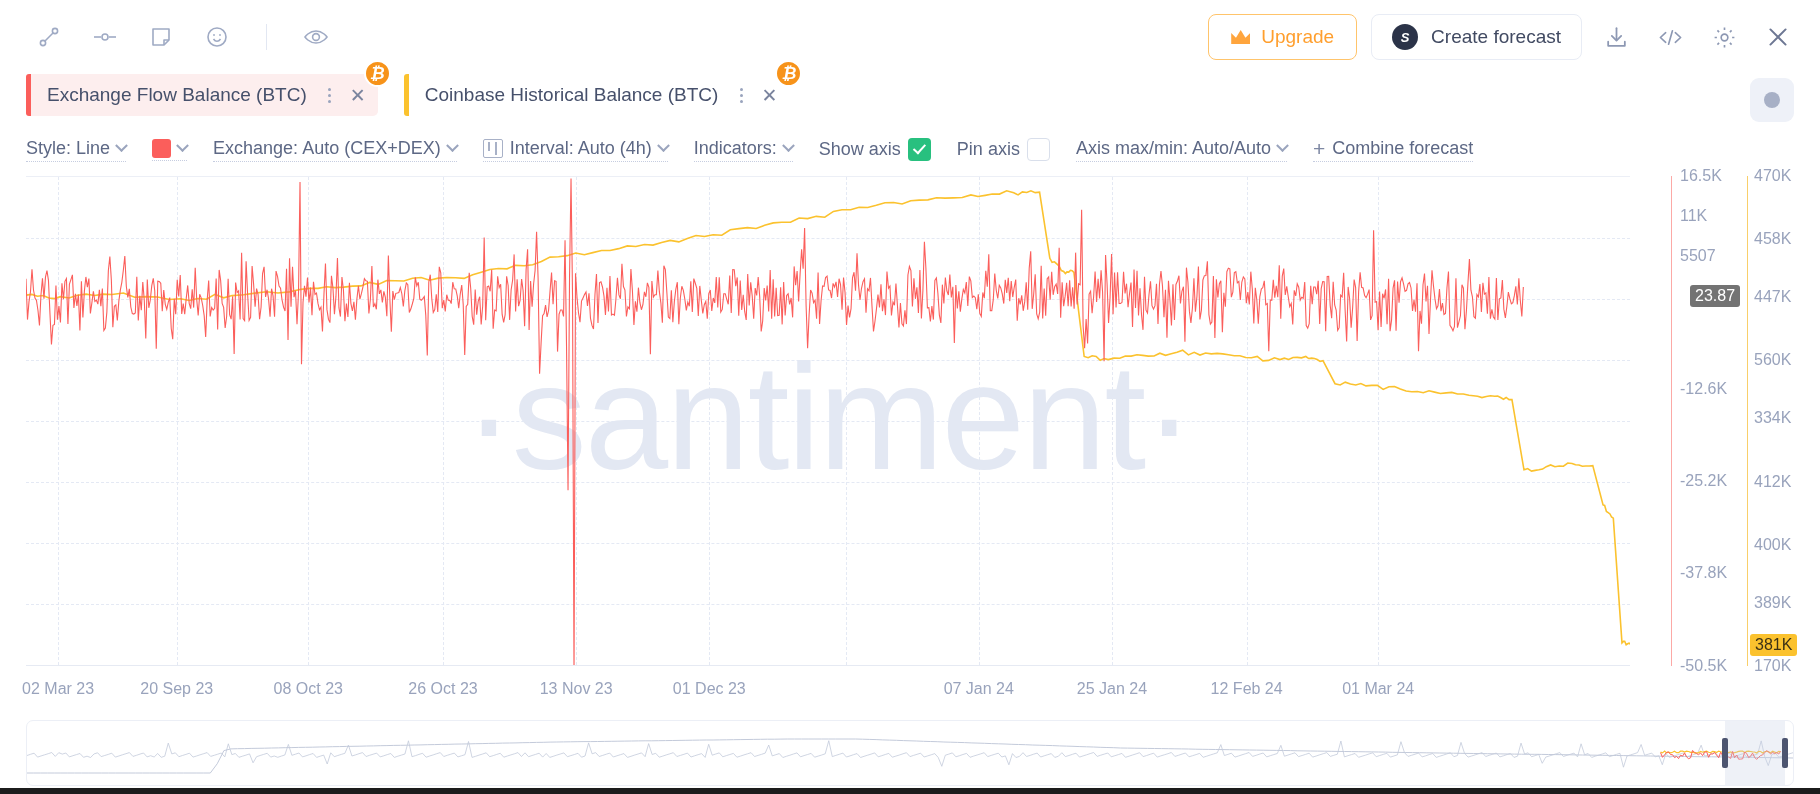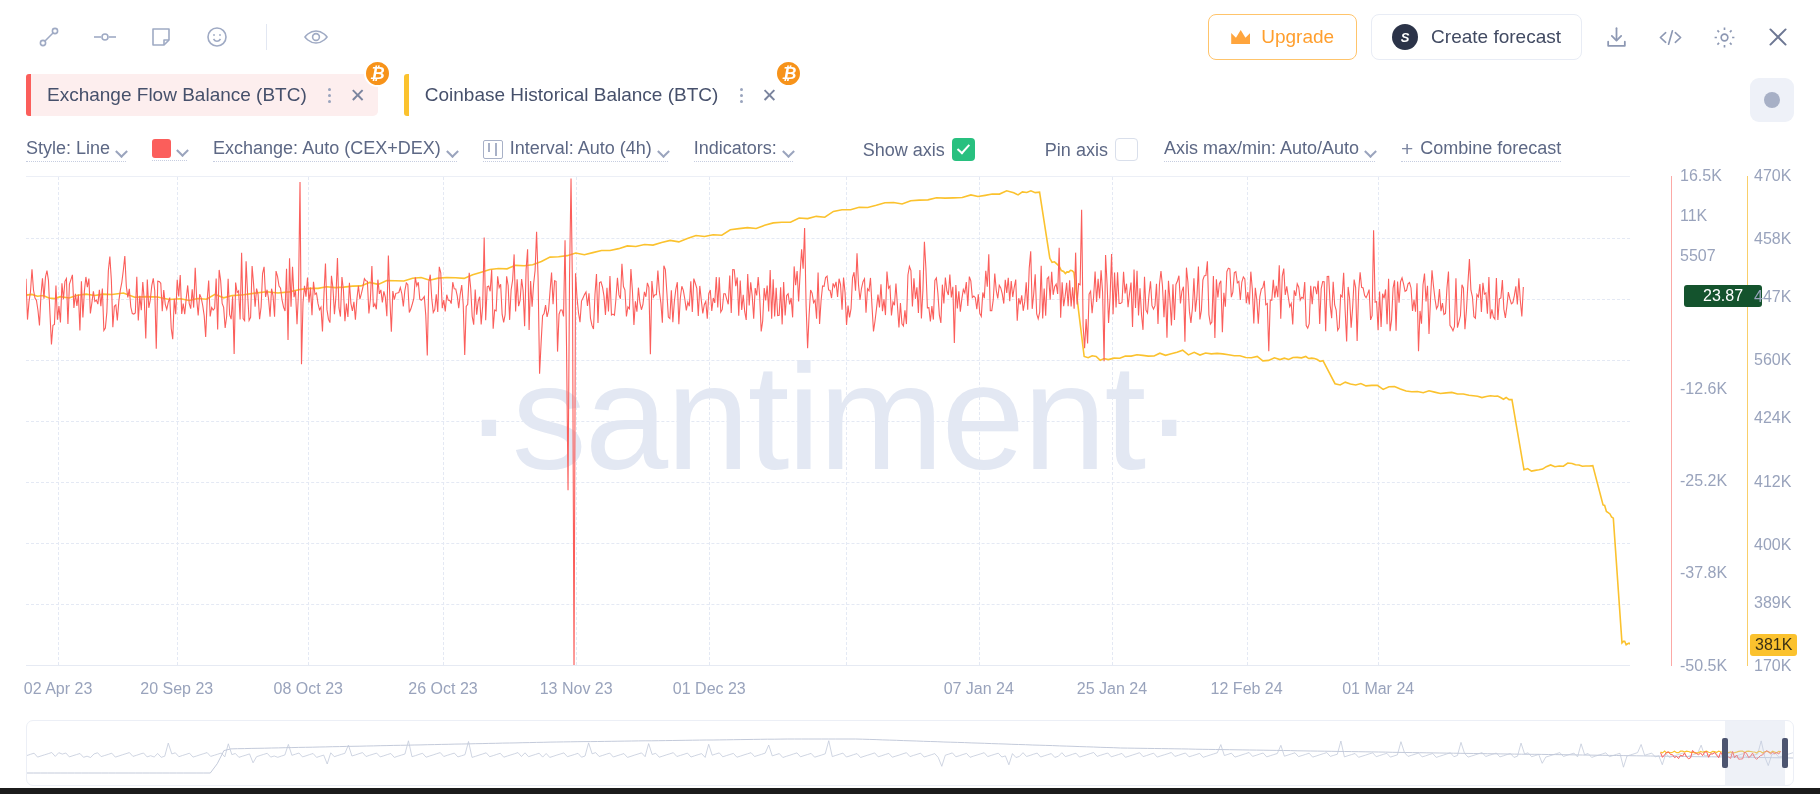--- a/index.html
+++ b/index.html
@@ -166,30 +166,30 @@
     height: 40px;
     display: flex;
     align-items: center;
     padding-left: 26px;
     gap: 0;
     flex: 0 0 auto;
     font-size: 18px;
   }
   .setting {
     display: flex;
-    align-items: flex-end;
+    align-items: center;
     gap: 7px;
     color: #5d6885;
     margin-right: 26px;
     cursor: pointer;
     border-bottom: 1px dotted #c6cde0;
     padding-bottom: 2px;
     white-space: nowrap;
   }
-  .setting.plain { border-bottom: none; margin-left: 44px; }
+  .setting.plain { border-bottom: none; }
   .chev {
     display: inline-block;
     width: 9px; height: 9px;
     border-right: 2px solid #9aa4bd;
     border-bottom: 2px solid #9aa4bd;
     transform: rotate(45deg) translate(-2px,-2px);
   }
   .color-sq {
     width: 19px; height: 19px;
     border-radius: 3px;
@@ -281,25 +281,25 @@
   }
   .axis-labels.red  { right: 90px; width: 56px; text-align: left; }
   .axis-labels.gold { right: 14px; width: 58px; text-align: left; }
   .axis-labels span {
     position: absolute;
     white-space: nowrap;
     left: 6px;
     transform: translateY(-50%);
   }
   .axis-labels span.hl-red {
-    background: #14532d;
+    background: #737373;
     color: #fff;
-    padding: 2px 19px;
+    padding: 2px 5px;
     border-radius: 3px;
-    left: 10px;
+    left: 16px;
   }
   .axis-labels span.hl-gold {
     background: #fbc22e;
     color: #3d3216;
     padding: 2px 5px;
     border-radius: 3px;
     left: 2px;
   }
   .x-labels {
     position: absolute;
@@ -569,30 +569,30 @@
         <span style="top: 43.4328%;">-12.6K</span>
         <span style="top: 62.2388%;">-25.2K</span>
         <span style="top: 81.0448%;">-37.8K</span>
         <span style="top: 100%;">-50.5K</span>
       </div>
     <div class="axis-labels gold" id="gold-axis-labels">
         <span style="top: 0%;">470K</span>
         <span style="top: 12.9032%;">458K</span>
         <span style="top: 24.7312%;">447K</span>
         <span style="top: 37.6344%;">560K</span>
-        <span style="top: 49.4624%;">424K</span>
+        <span style="top: 49.4624%;">334K</span>
         <span style="top: 62.3656%;">412K</span>
         <span style="top: 75.2688%;">400K</span>
         <span style="top: 87.0968%;">389K</span>
         <span class="hl-gold" style="top: 95.6989%;">381K</span>
         <span style="top: 100%;">170K</span>
       </div>
 
     <div class="x-labels" id="x-labels">
-        <span style="left: 2%;">02 Apr 23</span>
+        <span style="left: 2%;">02 Mar 23</span>
         <span style="left: 9.4%;">20 Sep 23</span>
         <span style="left: 17.6%;">08 Oct 23</span>
         <span style="left: 26%;">26 Oct 23</span>
         <span style="left: 34.3%;">13 Nov 23</span>
         <span style="left: 42.6%;">01 Dec 23</span>
         <span style="left: 51.1%; margin-top: 45px;">20 Dec 23</span>
         <span style="left: 59.4%;">07 Jan 24</span>
         <span style="left: 67.7%;">25 Jan 24</span>
         <span style="left: 76.1%;">12 Feb 24</span>
         <span style="left: 84.3%;">01 Mar 24</span>

